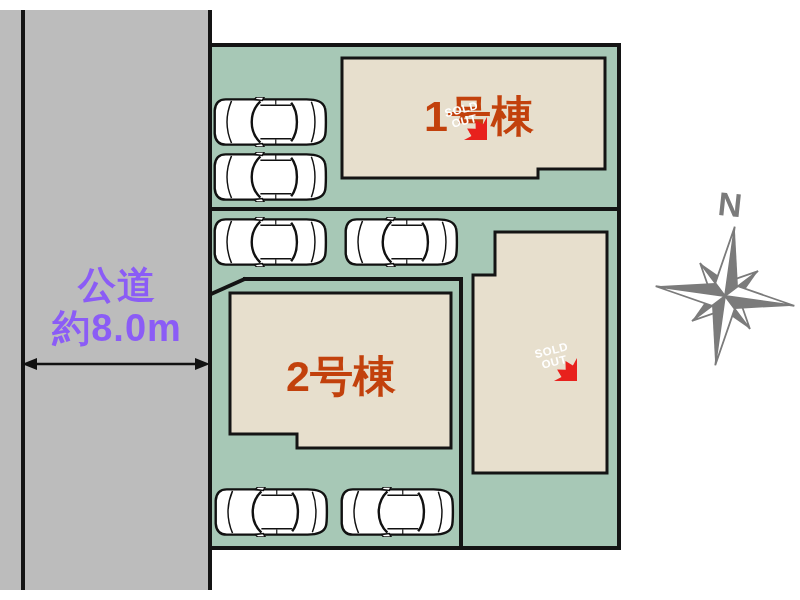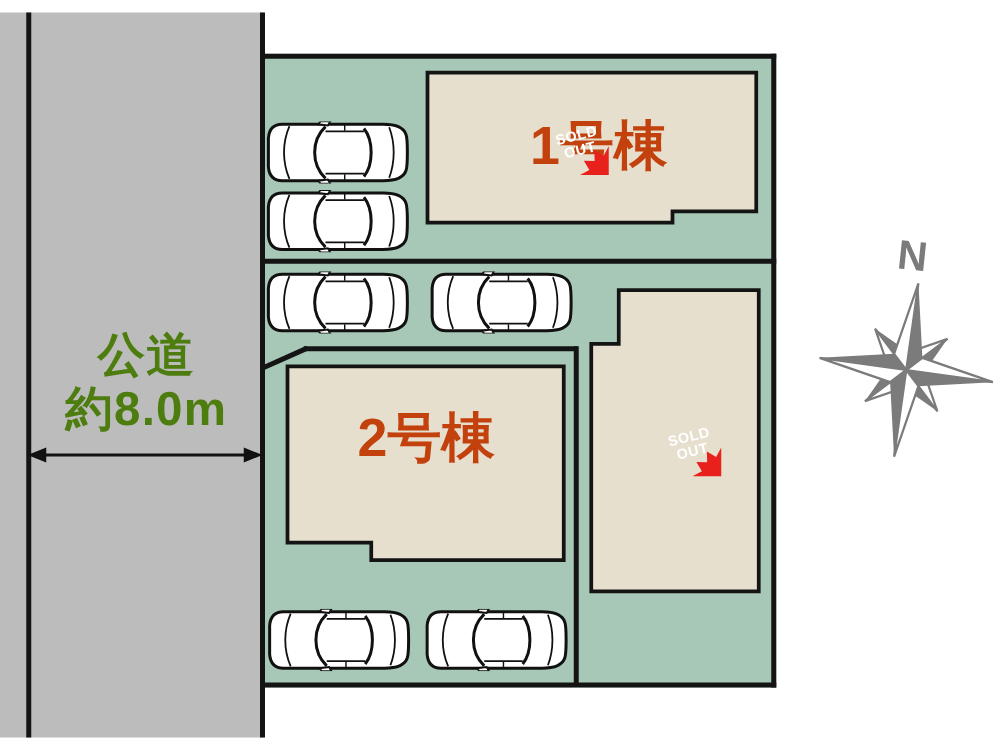--- a/index.html
+++ b/index.html
@@ -5,21 +5,21 @@
   html,body{margin:0;padding:0;}
   .canvas{
     position:relative;width:800px;height:600px;background:#ffffff;overflow:hidden;
     font-family:"Liberation Sans","DejaVu Sans",sans-serif;
   }
   .abs{position:absolute;}
   
   .road{left:0;top:10px;width:211px;height:580px;background:#bcbcbc;}
   .road-line{background:#141414;top:10px;height:580px;width:3.5px;}
   .road-label{
-    left:24px;top:264px;width:186px;text-align:center;color:#4d7c0f;
+    left:24px;top:264px;width:186px;text-align:center;color:#8b5cf6;
     font-size:38px;font-weight:bold;line-height:1.12;letter-spacing:1px;
   }
   
   .plot{
     left:212px;top:43px;width:409px;height:507px;box-sizing:border-box;
     background:#a7c8b6;border:4px solid #141414;border-left:none;
   }
   .iline{background:#141414;}
   
   .bldg-label{
@@ -88,21 +88,21 @@
     <polygon points="2,2 265,2 265,113 198,113 198,122 2,122" fill="#e7dfcd" stroke="#141414" stroke-width="3"></polygon>
   </svg>
   <svg class="abs" style="left:228px;top:291px" width="226" height="160" viewBox="0 0 226 160">
     <polygon points="2,2 223,2 223,157 69,157 69,143 2,143" fill="#e7dfcd" stroke="#141414" stroke-width="3"></polygon>
   </svg>
   <svg class="abs" style="left:471px;top:230px" width="140" height="246" viewBox="0 0 140 246">
     <polygon points="24,2 136,2 136,243 2,243 2,45 24,45" fill="#e7dfcd" stroke="#141414" stroke-width="3"></polygon>
   </svg>
 
   <div class="abs bldg-label" style="left:479px;top:117px">1号棟</div>
-  <div class="abs bldg-label" style="left:341px;top:351px">2号棟</div>
+  <div class="abs bldg-label" style="left:341px;top:377px">2号棟</div>
 
   <div class="abs badge" style="left:439px;top:92px">
     <svg viewBox="-24 -24 48 48">
         <use href="#burst"></use>
       </svg>
     <div class="badge-text">
       <span>SOLD</span>
       <span>OUT</span>
     </div>
   </div>

